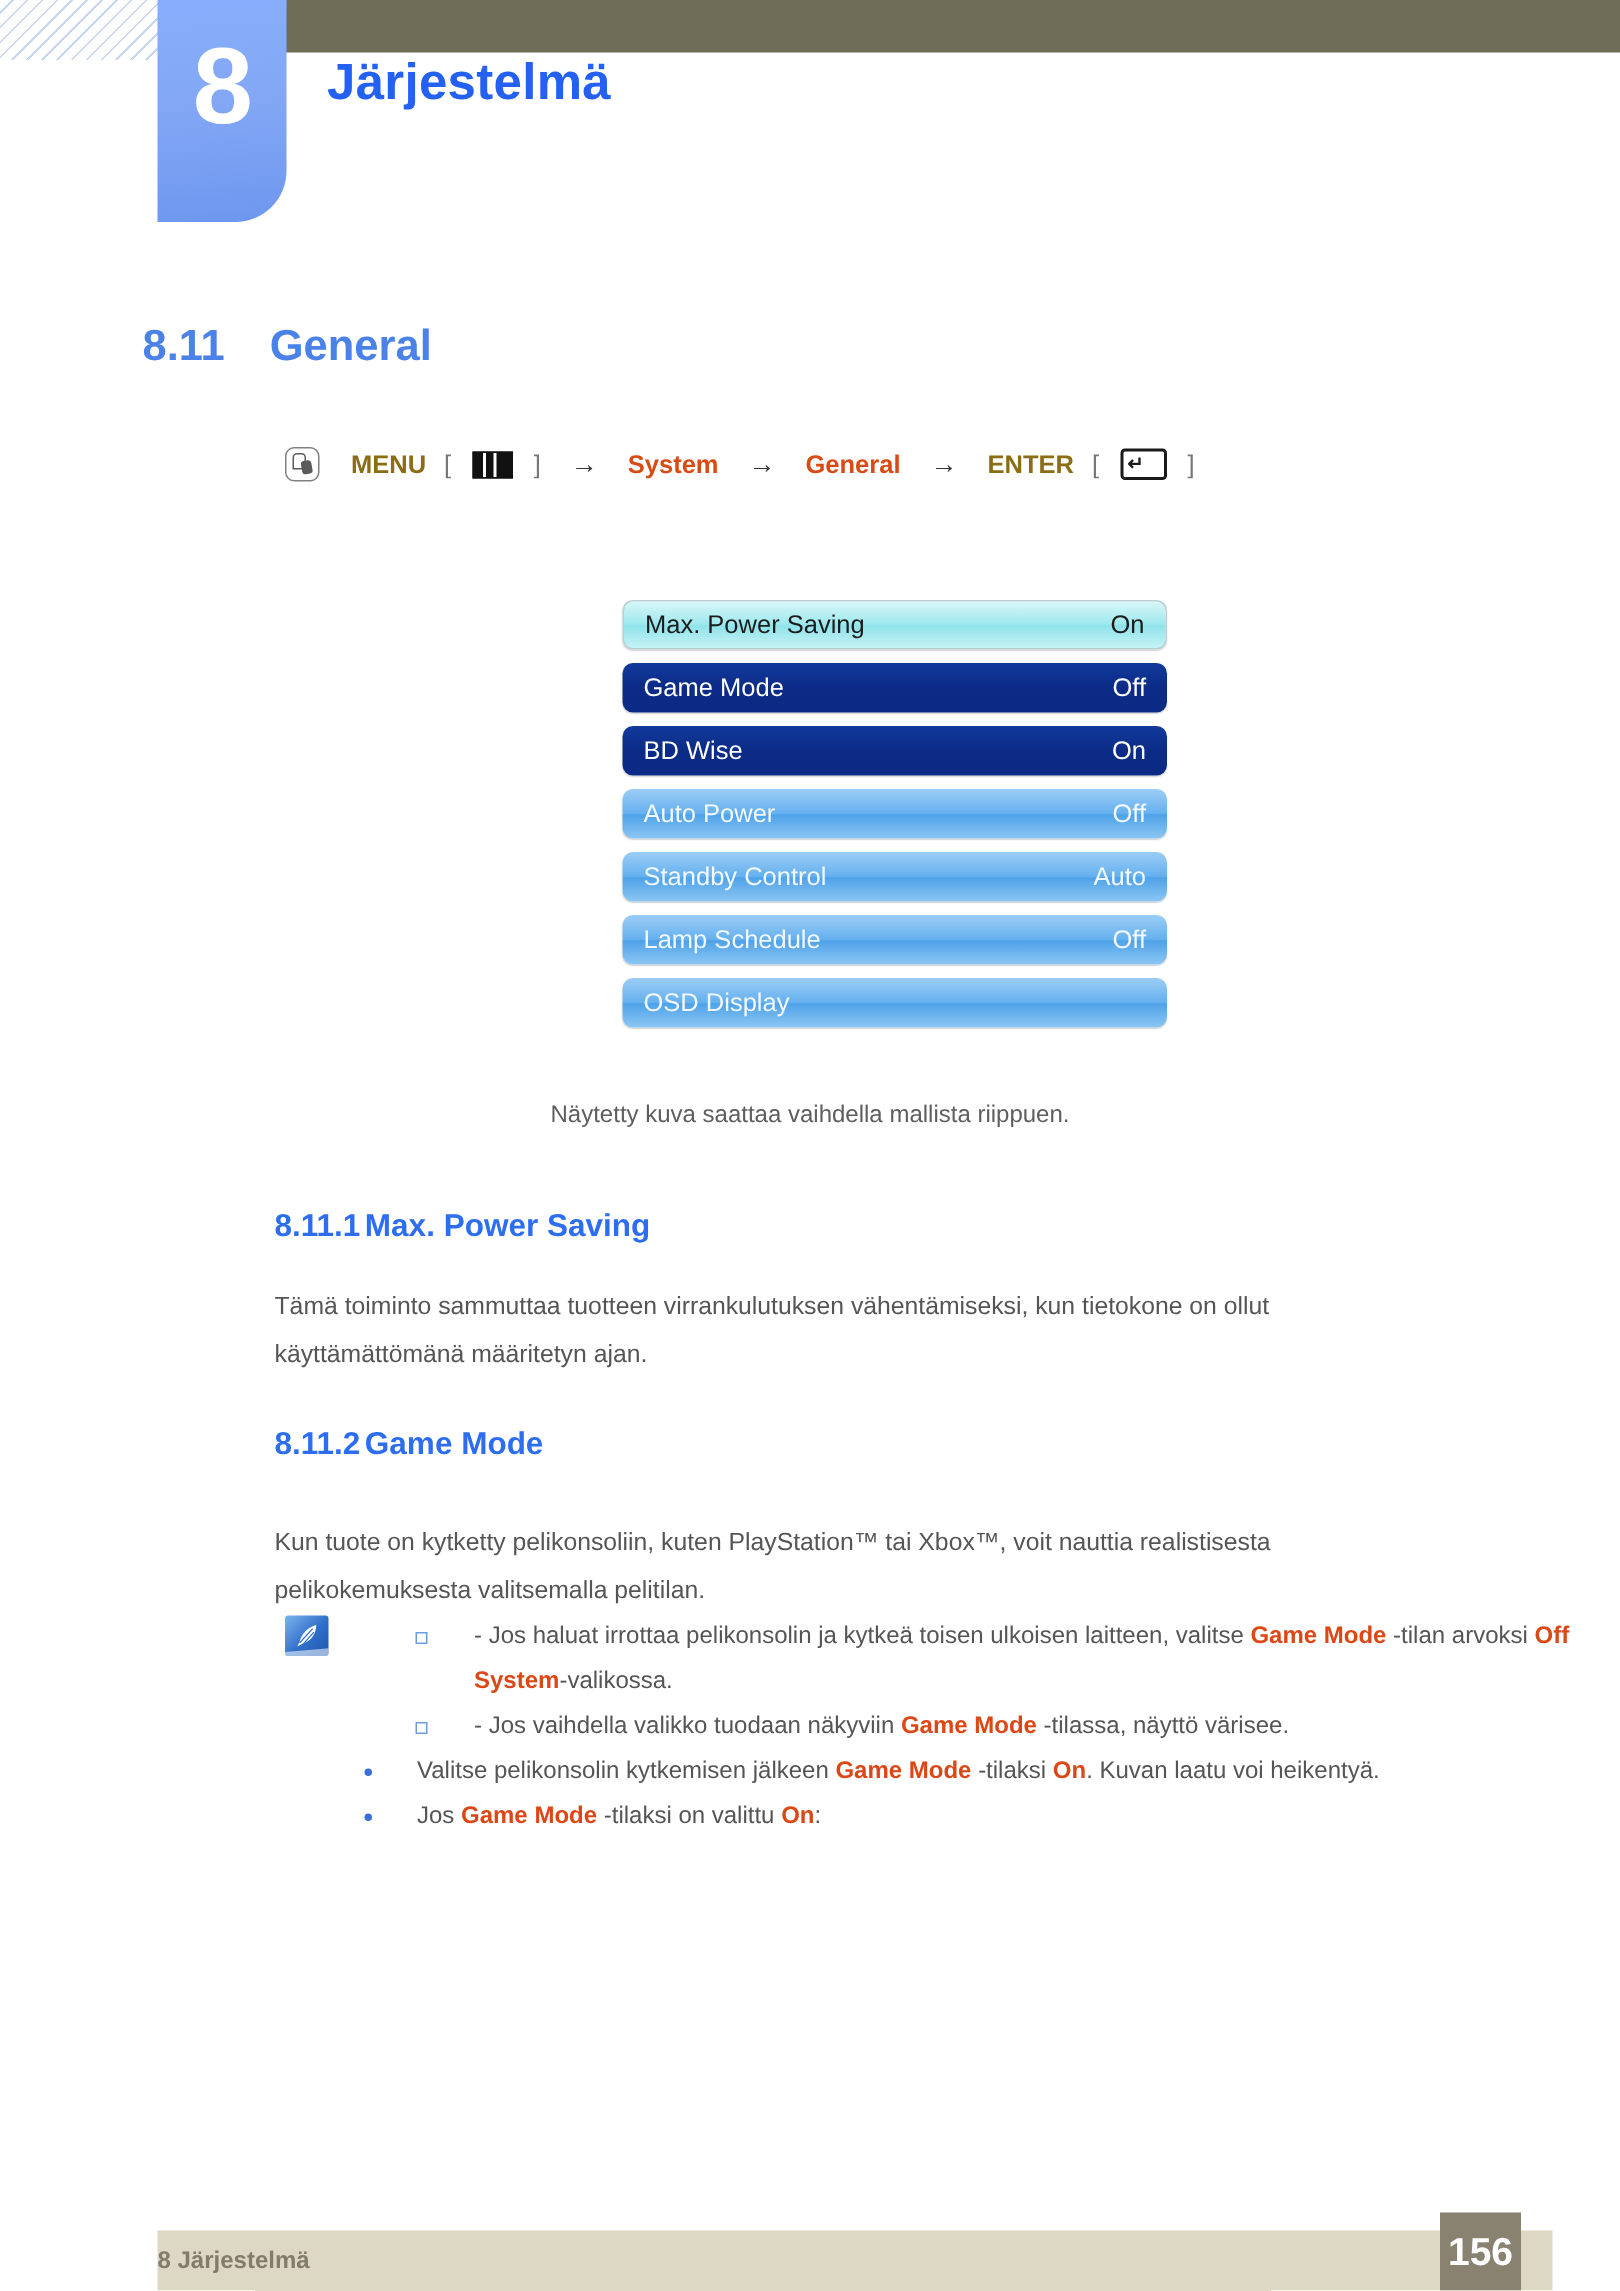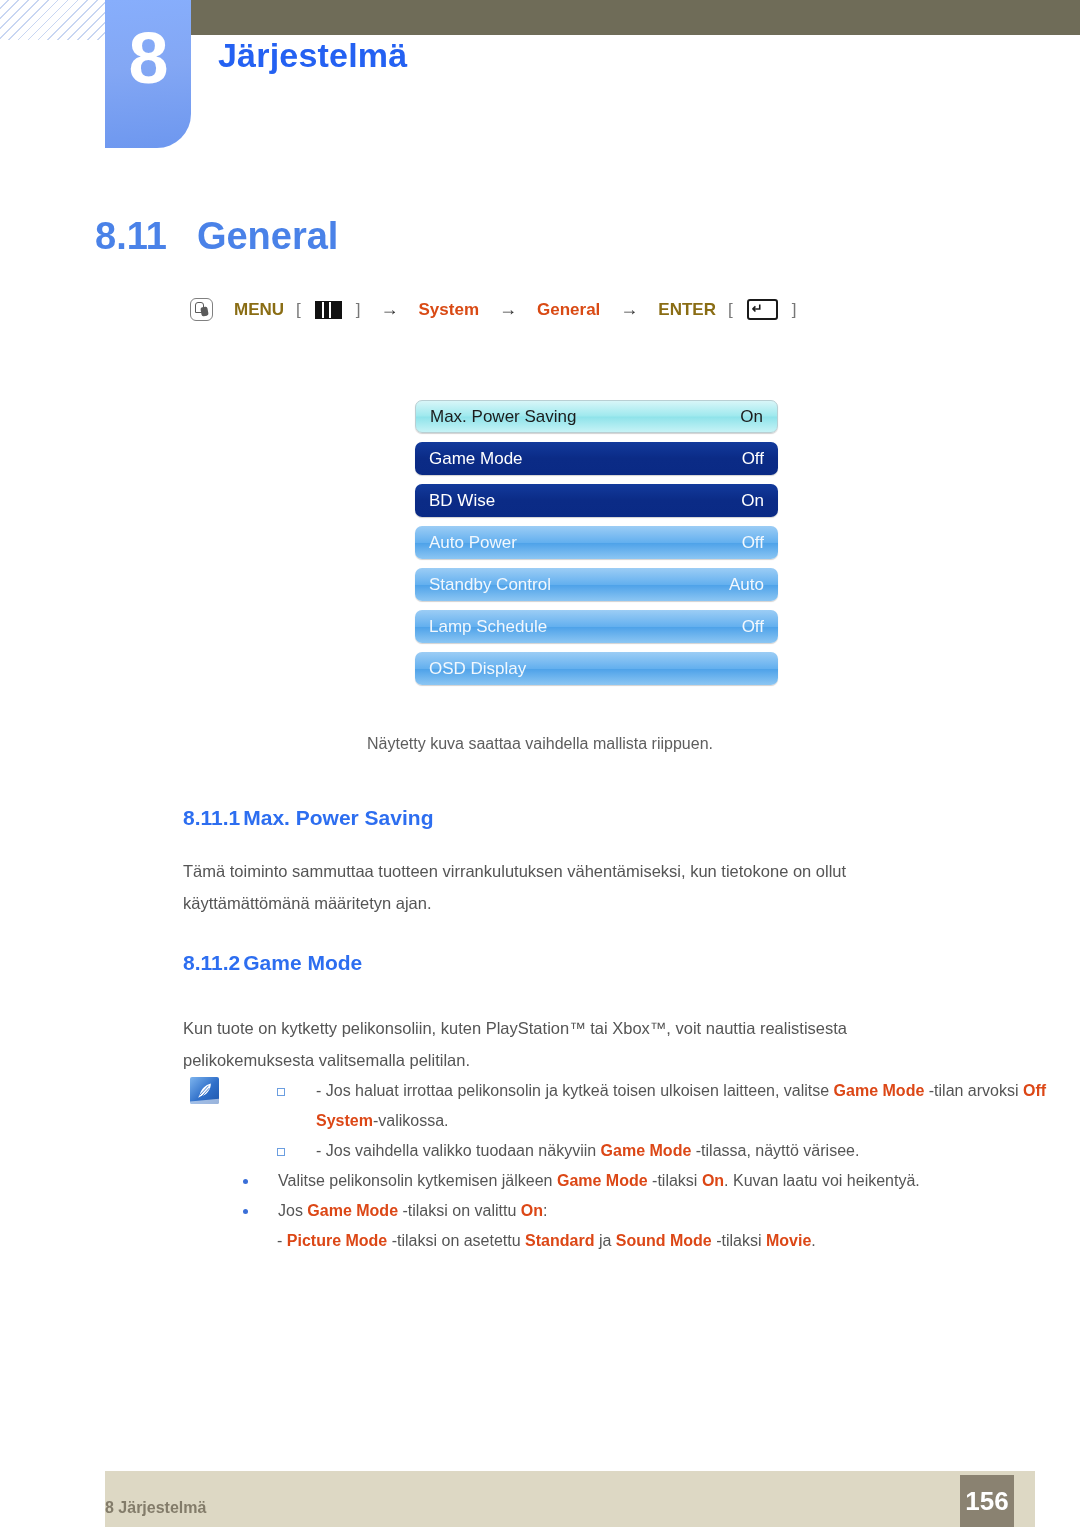--- a/index.html
+++ b/index.html
@@ -64,21 +64,21 @@
     font-size: 34px;
     font-weight: bold;
     color: #2461f2;
     letter-spacing: 0.2px;
   }
 
   
   .section-heading {
     position: absolute;
     left: 95px; top: 215px;
-    font-size: 38px;
+    font-size: 29px;
     font-weight: bold;
     color: #4a82e8;
   }
   .section-heading .num { margin-right: 30px; }
 
   
   .menu-path {
     position: absolute;
     left: 190px; top: 298px;
     font-size: 17px;
@@ -283,21 +283,21 @@
     background: #ffffff;
   }
   .plain-indent { padding-left: 277px; }
 
   .kw { color: #dc4716; font-weight: bold; }
 
   
   .footer-bar {
     position: absolute;
     left: 105px; bottom: 0;
-    width: 930px; height: 56px;
+    width: 930px; height: 40px;
     background: #ddd8c4;
   }
   .footer-text {
     position: absolute;
     right: 1080px - 968px;
     bottom: 10px;
     font-size: 16px;
     font-weight: bold;
     color: #837c6a;
   }
@@ -398,21 +398,20 @@
       <path d="M6 18 L17 6" stroke="#2f6fc9" stroke-width="1.1" fill="none"></path>
       <path d="M9 19 L18 9" stroke="#2f6fc9" stroke-width="1.1" fill="none"></path>
     </svg>
     <div class="sheen"></div>
   </div>
   <div class="notes" id="notes">
       <div class="note-line bullet-l2"><span>- Jos haluat irrottaa pelikonsolin ja kytkeä toisen ulkoisen laitteen, valitse </span><span class="kw">Game Mode</span><span> -tilan arvoksi </span><span class="kw">Off System</span><span>-valikossa.</span></div>
       <div class="note-line bullet-l2"><span>- Jos vaihdella valikko tuodaan näkyviin </span><span class="kw">Game Mode</span><span> -tilassa, näyttö värisee.</span></div>
       <div class="note-line bullet-l1"><span>Valitse pelikonsolin kytkemisen jälkeen </span><span class="kw">Game Mode</span><span> -tilaksi </span><span class="kw">On</span><span>. Kuvan laatu voi heikentyä.</span></div>
       <div class="note-line bullet-l1"><span>Jos </span><span class="kw">Game Mode</span><span> -tilaksi on valittu </span><span class="kw">On</span><span>:</span></div>
-      <div class="note-line plain-indent"><span>- </span><span class="kw">Picture Mode</span><span> -tilaksi on asetettu </span><span class="kw">Standard</span><span> ja </span><span class="kw">Sound Mode</span><span> -tilaksi </span><span class="kw">Movie</span><span>.</span></div>
     </div>
 
   <div class="footer-bar">
     <div class="footer-text">8 Järjestelmä</div>
   </div>
   <div class="footer-page">156</div>
 
 </div>
 
 </body></html>

